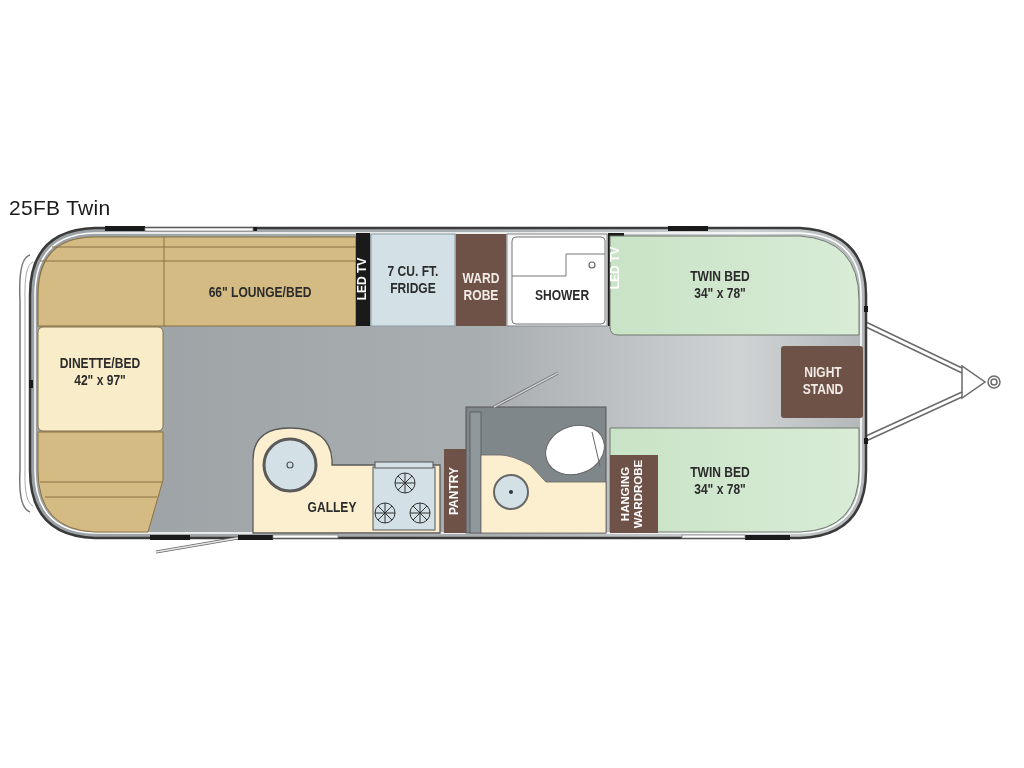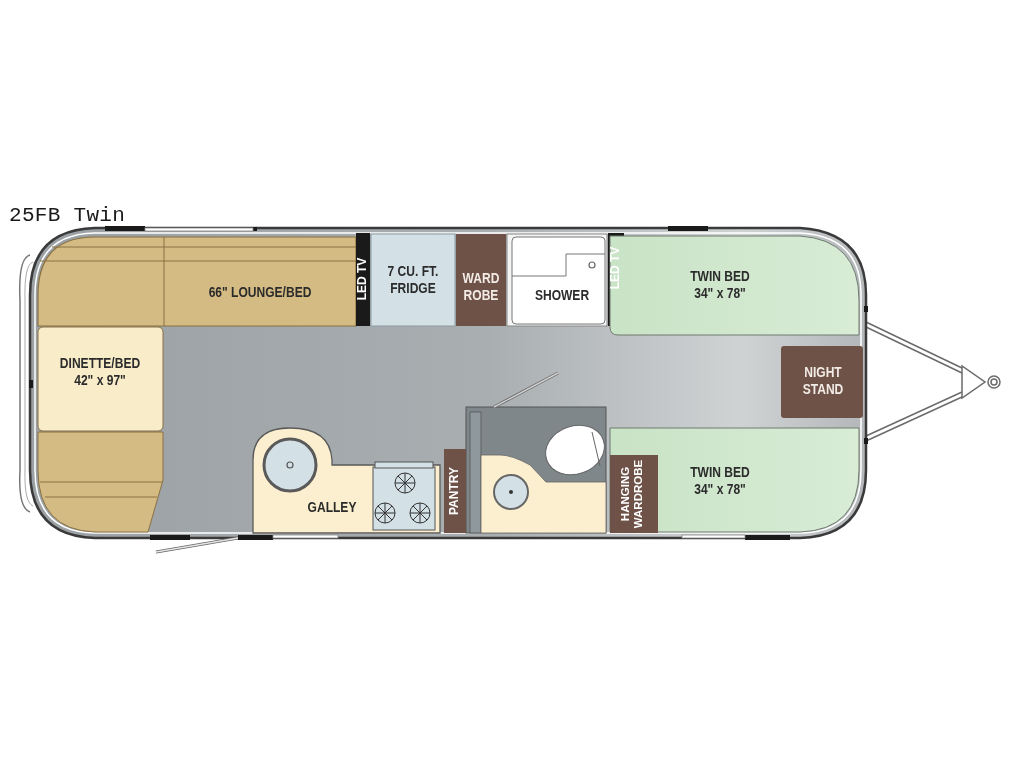--- a/index.html
+++ b/index.html
@@ -1,17 +1,17 @@
 <!DOCTYPE html>
 <html><head>
 <meta charset="utf-8">
 <style>
   html,body{margin:0;padding:0;background:#ffffff;}
   body{width:1024px;height:768px;position:relative;overflow:hidden;font-family:"Liberation Sans",sans-serif;}
-  .title{position:absolute;left:9px;top:196px;font-size:21px;color:#1a1a1a;font-family:Liberation Mono, monospace;letter-spacing:0.3px;margin-top:8px;}
+  .title{position:absolute;left:9px;top:196px;font-size:21px;color:#1a1a1a;font-family:Liberation Sans, sans-serif;letter-spacing:0.3px;}
   .lbl{position:absolute;font-family:"Liberation Sans",sans-serif;font-weight:bold;font-size:14px;line-height:17px;text-align:center;color:#2b2b2b;transform:scaleX(0.86);white-space:pre-line;}
   .lbl.light{color:#f2ece6;}
   .vert{position:absolute;font-family:"Liberation Sans",sans-serif;font-weight:bold;font-size:12px;color:#fff;white-space:pre-line;text-align:center;line-height:13px;transform:rotate(-90deg);transform-origin:center center;}
   svg{position:absolute;left:0;top:0;}
 </style>
 </head>
 <body>
 
 <div class="title">25FB Twin</div>
 

